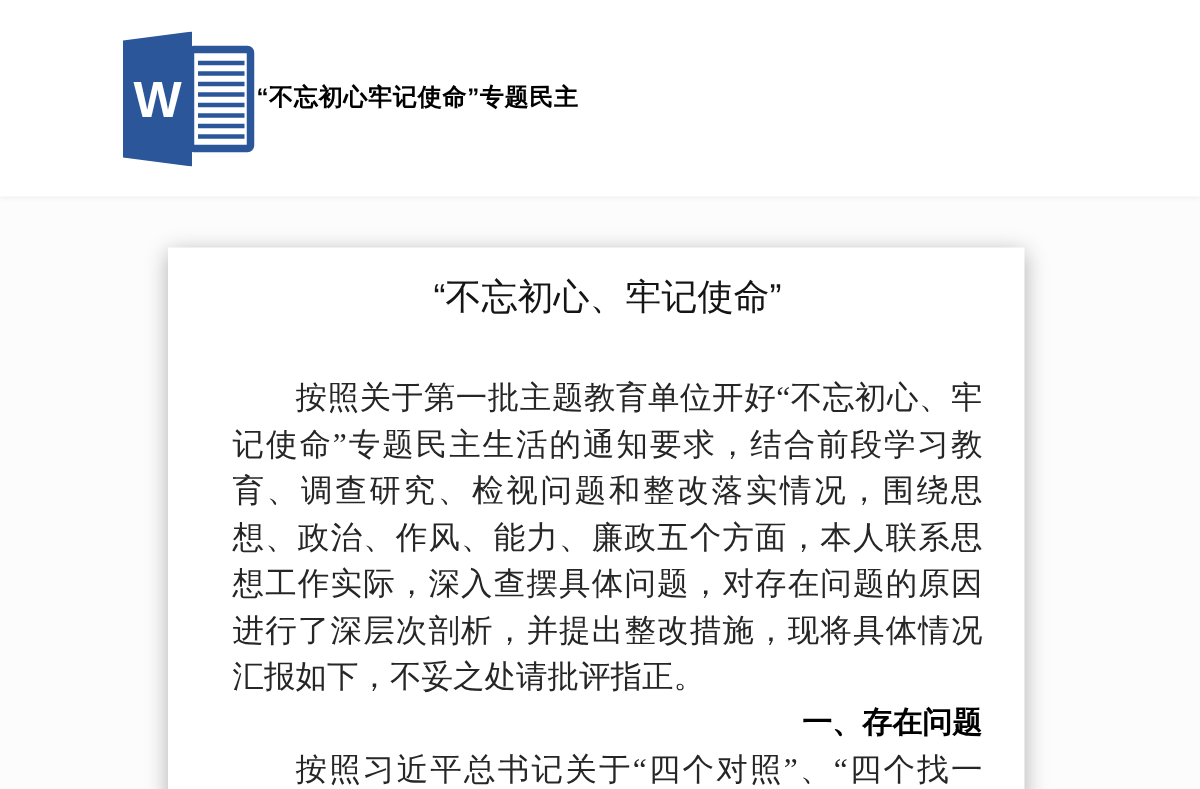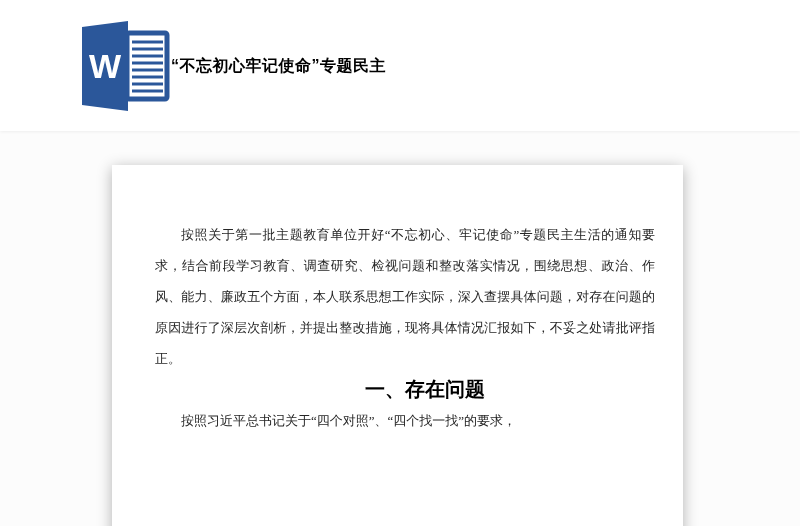--- a/index.html
+++ b/index.html
@@ -32,33 +32,33 @@
     padding:18px 28px 0 43px;
     z-index:1;
   }
   .doc-title {
     text-align:center;
     font-size:24px; line-height:31px; font-weight:500;
     color:#151515;
     margin:0 0 36px 0;
   }
   .para {
-    font-size:13px; line-height:31px;
+    font-size:21px; line-height:31px;
     margin:0;
     text-align:justify;
     text-indent:2em;
     color:#262626;
     font-family:"Liberation Serif", serif;
   }
   .para.heading {
     font-family:"Liberation Sans", sans-serif;
     font-weight:700;
     font-size:20px;
     color:#000000;
-    text-align:center;
+    text-align:right;
   }
 </style>
 </head>
 <body>
 
 <div class="header">
   <svg class="word-icon" width="93" height="90" viewBox="0 0 93 90" aria-hidden="true">
 
     <rect x="49" y="12" width="40" height="66" rx="2" fill="#ffffff" stroke="#2b579a" stroke-width="5"></rect>
     <g stroke="#2b579a" stroke-width="3">
@@ -75,17 +75,18 @@
     <polygon points="4,6 50,0 50,90 4,84" fill="#2b579a"></polygon>
     <text x="27" y="57" text-anchor="middle" font-family="Liberation Sans, sans-serif" font-size="34" font-weight="bold" fill="#ffffff">W</text>
   </svg>
   <h1 class="header-title" style="margin:0; font-size:inherit;">
     <div>“不忘初心牢记使命”专题民主</div>
   </h1>
 </div>
 
 <div class="doc-page">
   <div class="doc-title">
+    <div>“不忘初心、牢记使命”</div>
   </div>
   <p class="para">按照关于第一批主题教育单位开好“不忘初心、牢记使命”专题民主生活的通知要求，结合前段学习教育、调查研究、检视问题和整改落实情况，围绕思想、政治、作风、能力、廉政五个方面，本人联系思想工作实际，深入查摆具体问题，对存在问题的原因进行了深层次剖析，并提出整改措施，现将具体情况汇报如下，不妥之处请批评指正。</p>
   <p class="para heading">一、存在问题</p>
   <p class="para">按照习近平总书记关于“四个对照”、“四个找一找”的要求，</p>
 </div>
 
 </body></html>

